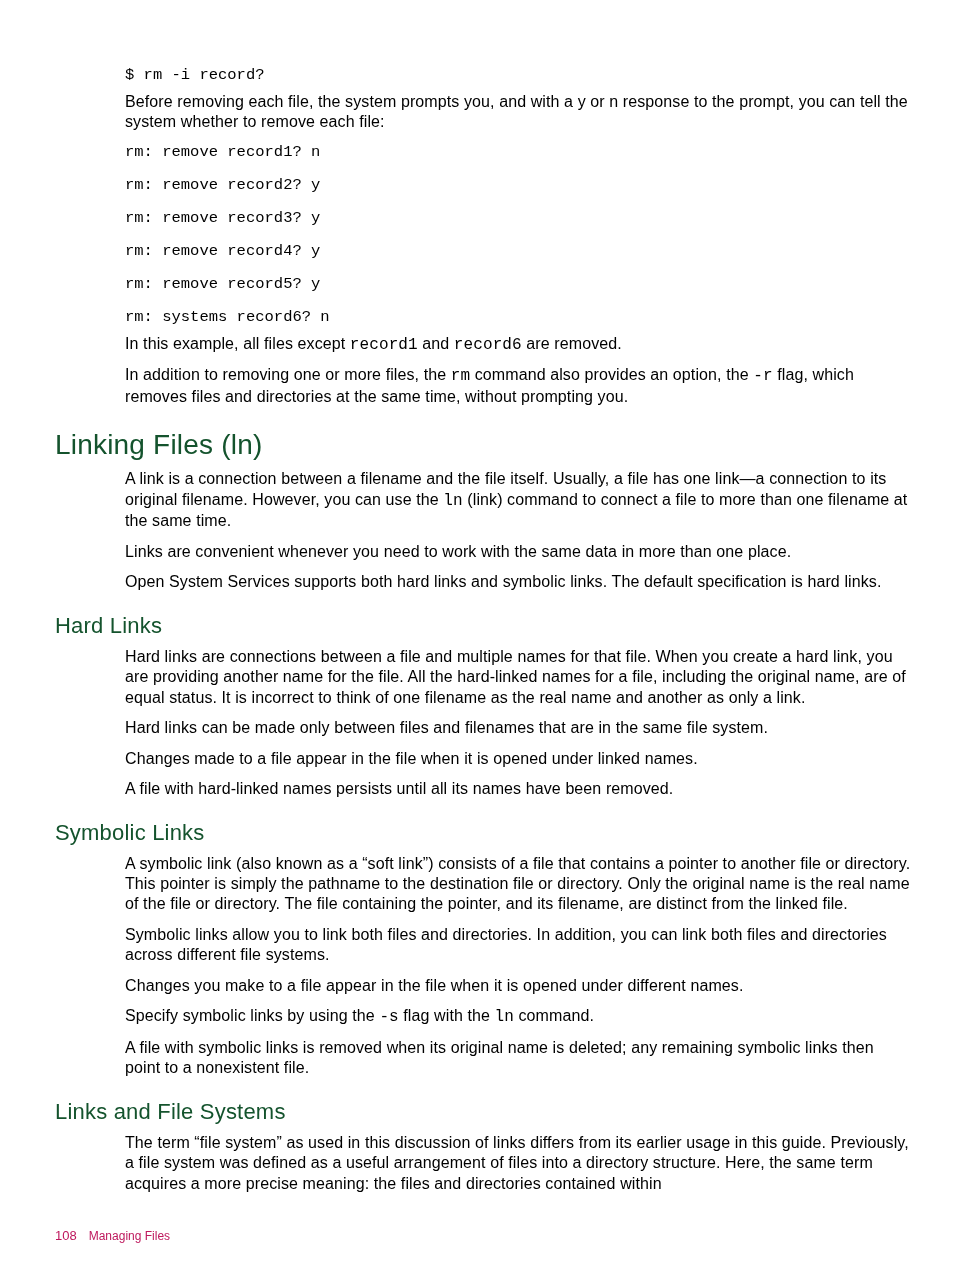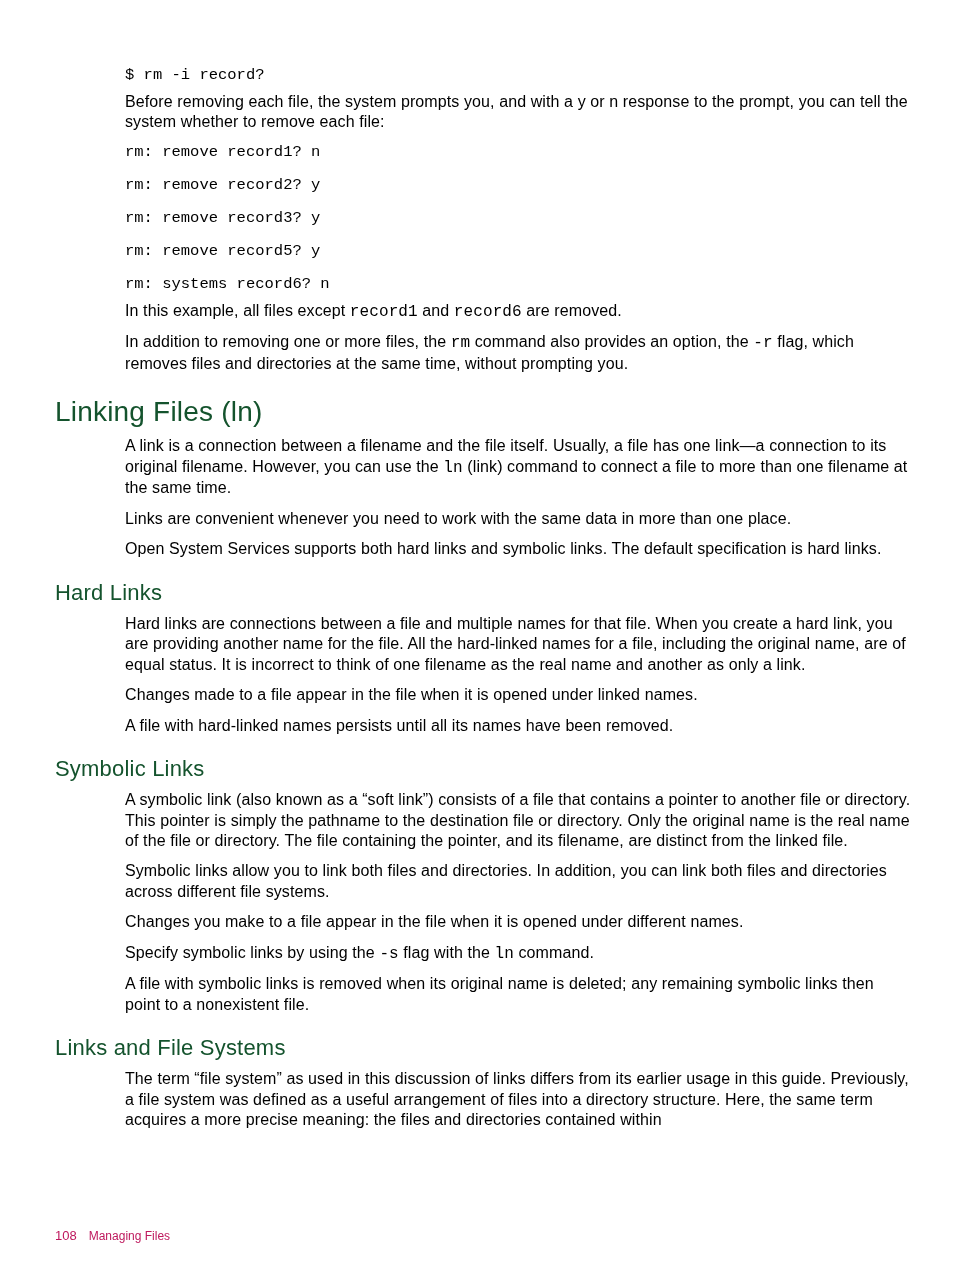--- a/index.html
+++ b/index.html
@@ -80,20 +80,21 @@
 
 <div class="page">
 
   <div class="indent">
     <div class="code code-block">$ rm -i record?</div>
     <p class="body">Before removing each file, the system prompts you, and with a y or n response to the prompt, you can tell the system whether to remove each file:</p>
 
     <div class="code code-line">rm: remove record1? n</div>
     <div class="code code-line">rm: remove record2? y</div>
     <div class="code code-line">rm: remove record3? y</div>
+    <div class="code code-line">rm: remove record4? y</div>
     <div class="code code-line">rm: remove record5? y</div>
     <div class="code code-line" style="margin-bottom:6px">rm: systems record6? n</div>
 
     <p class="body">
       <span>In this example, all files except </span><span class="code-inline">record1</span><span> and </span><span class="code-inline">record6</span><span> are removed.</span>
     </p>
 
     <p class="body">
       <span>In addition to removing one or more files, the </span><span class="code-inline">rm</span><span> command also provides an option, the </span><span class="code-inline">-r</span><span> flag, which removes files and directories at the same time, without prompting you.</span>
     </p>
@@ -104,20 +105,21 @@
     <p class="body">
       <span>A link is a connection between a filename and the file itself. Usually, a file has one link—a connection to its original filename. However, you can use the </span><span class="code-inline">ln</span><span> (link) command to connect a file to more than one filename at the same time.</span>
     </p>
     <p class="body">Links are convenient whenever you need to work with the same data in more than one place.</p>
     <p class="body">Open System Services supports both hard links and symbolic links. The default specification is hard links.</p>
   </div>
 
   <h2 class="subsection">Hard Links</h2>
   <div class="indent">
     <p class="body">Hard links are connections between a file and multiple names for that file. When you create a hard link, you are providing another name for the file. All the hard-linked names for a file, including the original name, are of equal status. It is incorrect to think of one filename as the real name and another as only a link.</p>
+    <p class="body">Hard links can be made only between files and filenames that are in the same file system.</p>
     <p class="body">Changes made to a file appear in the file when it is opened under linked names.</p>
     <p class="body">A file with hard-linked names persists until all its names have been removed.</p>
   </div>
 
   <h2 class="subsection">Symbolic Links</h2>
   <div class="indent">
     <p class="body">A symbolic link (also known as a “soft link”) consists of a file that contains a pointer to another file or directory. This pointer is simply the pathname to the destination file or directory. Only the original name is the real name of the file or directory. The file containing the pointer, and its filename, are distinct from the linked file.</p>
     <p class="body">Symbolic links allow you to link both files and directories. In addition, you can link both files and directories across different file systems.</p>
     <p class="body">Changes you make to a file appear in the file when it is opened under different names.</p>
     <p class="body">

